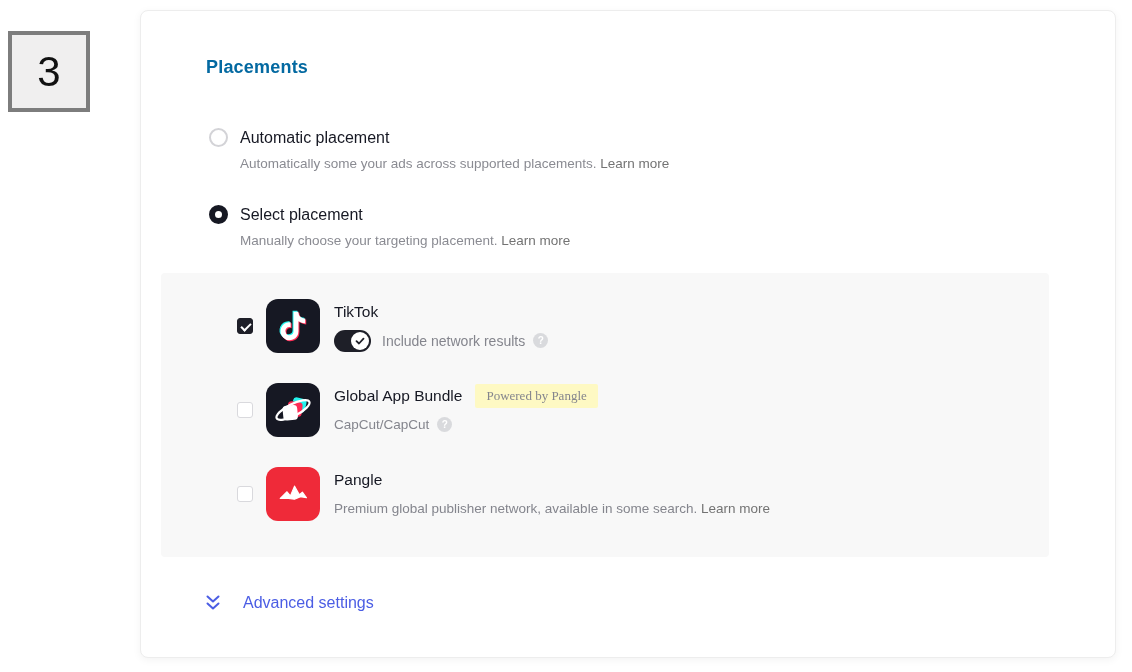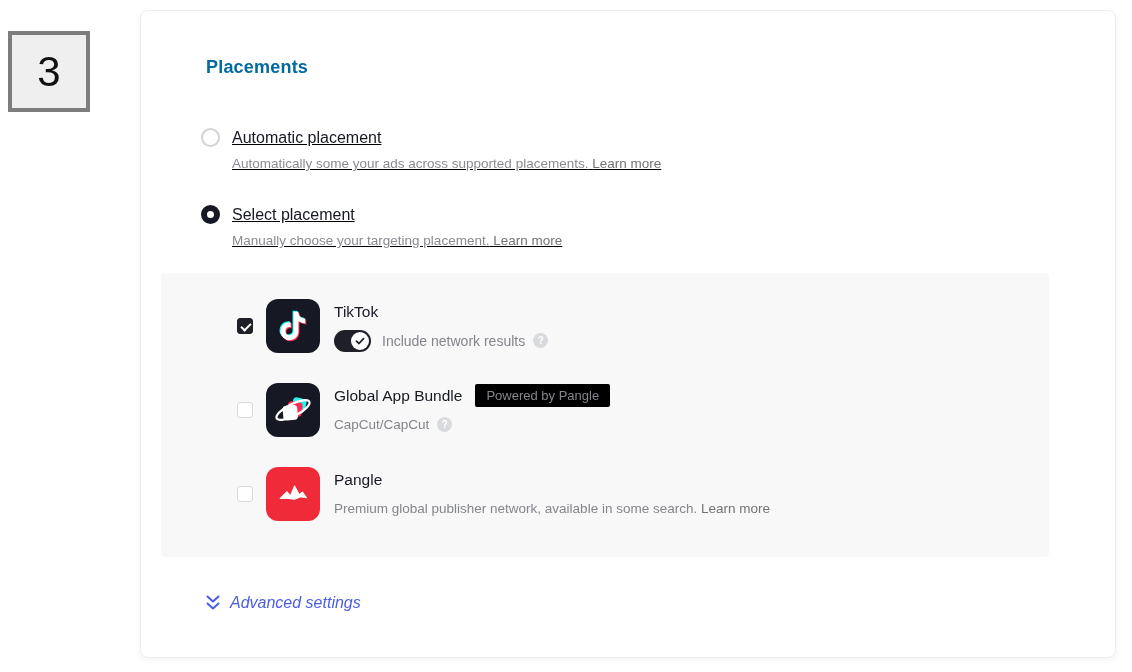--- a/index.html
+++ b/index.html
@@ -19,21 +19,21 @@
     position:absolute; left:140px; top:10px; width:976px; height:648px;
     background:#ffffff; border:1px solid #ededed; border-radius:8px;
     box-shadow:0 2px 8px rgba(0,0,0,0.05);
   }
   .card-title {
     position:absolute; left:65px; top:46px;
     font-size:18px; font-weight:700; color:#0369a1; letter-spacing:0.2px;
   }
 
   
-  .option { position:absolute; left:60px;text-decoration:underline; }
+  .option { position:absolute; left:68px; }
   .option.opt1 { top:117px; }
   .option.opt2 { top:194px; }
   .option-head { display:flex; align-items:center; }
   .radio {
     width:19px; height:19px; border-radius:50%; background:#fff;
     border:2px solid #d3d3d7; flex:0 0 auto;
   }
   .radio.selected { border:6px solid #161823; }
   .option-label { margin-left:12px; font-size:16px; color:#161823; }
   .option-desc {
@@ -65,22 +65,22 @@
     width:54px; height:54px; border-radius:12px; margin-left:13px; flex:0 0 auto;
     display:flex; align-items:center; justify-content:center; overflow:hidden;
   }
   .app-icon.dark { background:#161823; }
   .app-icon.red  { background:#ef2a39; }
 
   .p-text { margin-left:14px; display:flex; flex-direction:column; }
   .p-line1 { display:flex; align-items:center; height:22px; }
   .p-name { font-size:15.5px; color:#161823; }
   .badge {
-    margin-left:13px; background:#000000; color:#84858d;
-    font-size:13px; padding:4px 11px; border-radius:2px; white-space:nowrap;
+    margin-left:13px; background:#fef9c3; color:#84858d;
+    font-size:13px; padding:4px 11px; border-radius:2px; white-space:nowrap;font-family:Liberation Serif, serif;
   }
   .p-line2 { display:flex; align-items:center; margin-top:7px; height:22px; }
   .p-sub { font-size:13.5px; color:#84858d; }
 
   
   .toggle {
     width:37px; height:22px; border-radius:11px; background:#1e1f28;
     position:relative; cursor:pointer; flex:0 0 auto;
   }
   .toggle-knob {
@@ -95,21 +95,21 @@
     color:#ffffff; font-size:10px; font-weight:700;
     display:inline-flex; align-items:center; justify-content:center;
     margin-left:8px; flex:0 0 auto;
   }
 
   
   .advanced {
     position:absolute; left:64px; top:583px;
     display:flex; align-items:center; cursor:pointer;
   }
-  .advanced-label { margin-left:9px; font-size:16px; color:#4b5de4;font-style:italic; }
+  .advanced-label { margin-left:22px; font-size:16px; color:#4b5de4; }
 </style>
 </head>
 <body>
 
 <div class="stage">
 
   <div class="step-box">
     <span>3</span>
   </div>
 

